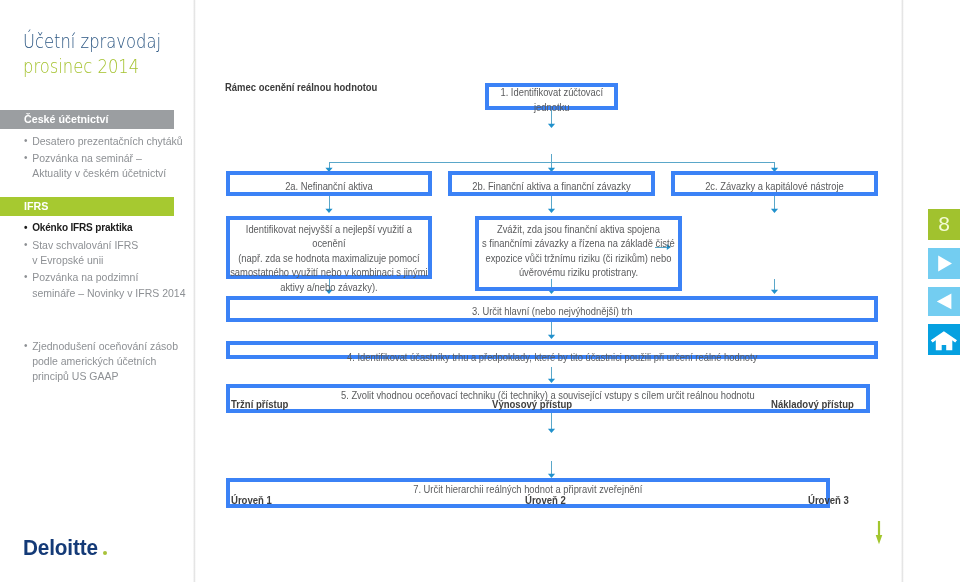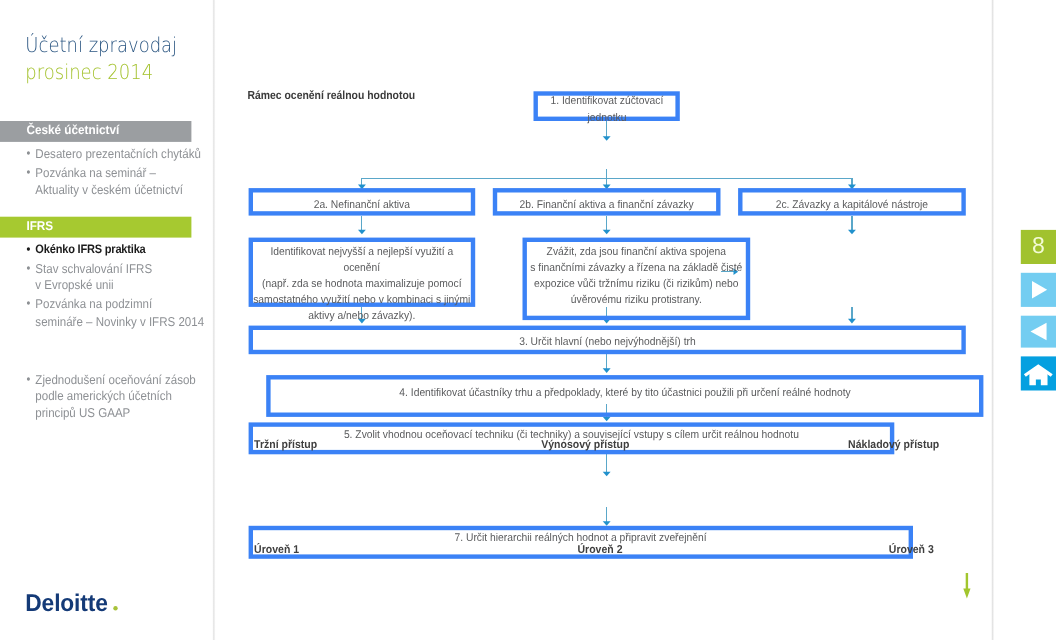--- a/index.html
+++ b/index.html
@@ -64,23 +64,23 @@
   #b2c{left:671px;top:171px;width:207px;height:25px;}
   #b2c .t{top:4.5px;}
   #d2a{left:226px;top:216px;width:206px;height:63px;}
   #d2a .t{top:2.5px;}
   #d2b{left:448px;top:216px;width:207px;height:75px;margin-left:27px;}
   #d2b .t{top:2.5px;}
   #d2c{left:671px;top:216px;width:207px;height:63px;}
   #d2c .t{top:2.5px;}
   #b3 {left:226px;top:296px;width:652px;height:26px;}
   #b3 .t{top:5px;}
-  #b4 {left:226px;top:341px;width:652px;height:38px;margin-left:16px;}
+  #b4 {left:226px;top:341px;width:652px;height:18px;}
   #b4 .t{top:5.5px;}
-  #b5 {left:226px;top:384px;width:587px;height:29px;}
+  #b5 {left:226px;top:384px;width:644px;height:29px;}
   #b5 .t{top:1px;}
   #b6 {left:226px;top:433px;width:652px;height:28px;}
   #b6 .t{top:-1px;line-height:13.2px;}
   #b7 {left:226px;top:478px;width:604px;height:30px;}
   #b7 .t{top:1px;}
   .lbl{white-space:nowrap;transform:scaleX(.92);}
   #ap0{left:231px;top:399px;transform-origin:0 0;}
   #ap1{left:492px;top:399px;transform-origin:0 0;}
   #ap2{left:771px;top:399px;transform-origin:0 0;}
   #lv0{left:231px;top:495px;transform-origin:0 0;}

